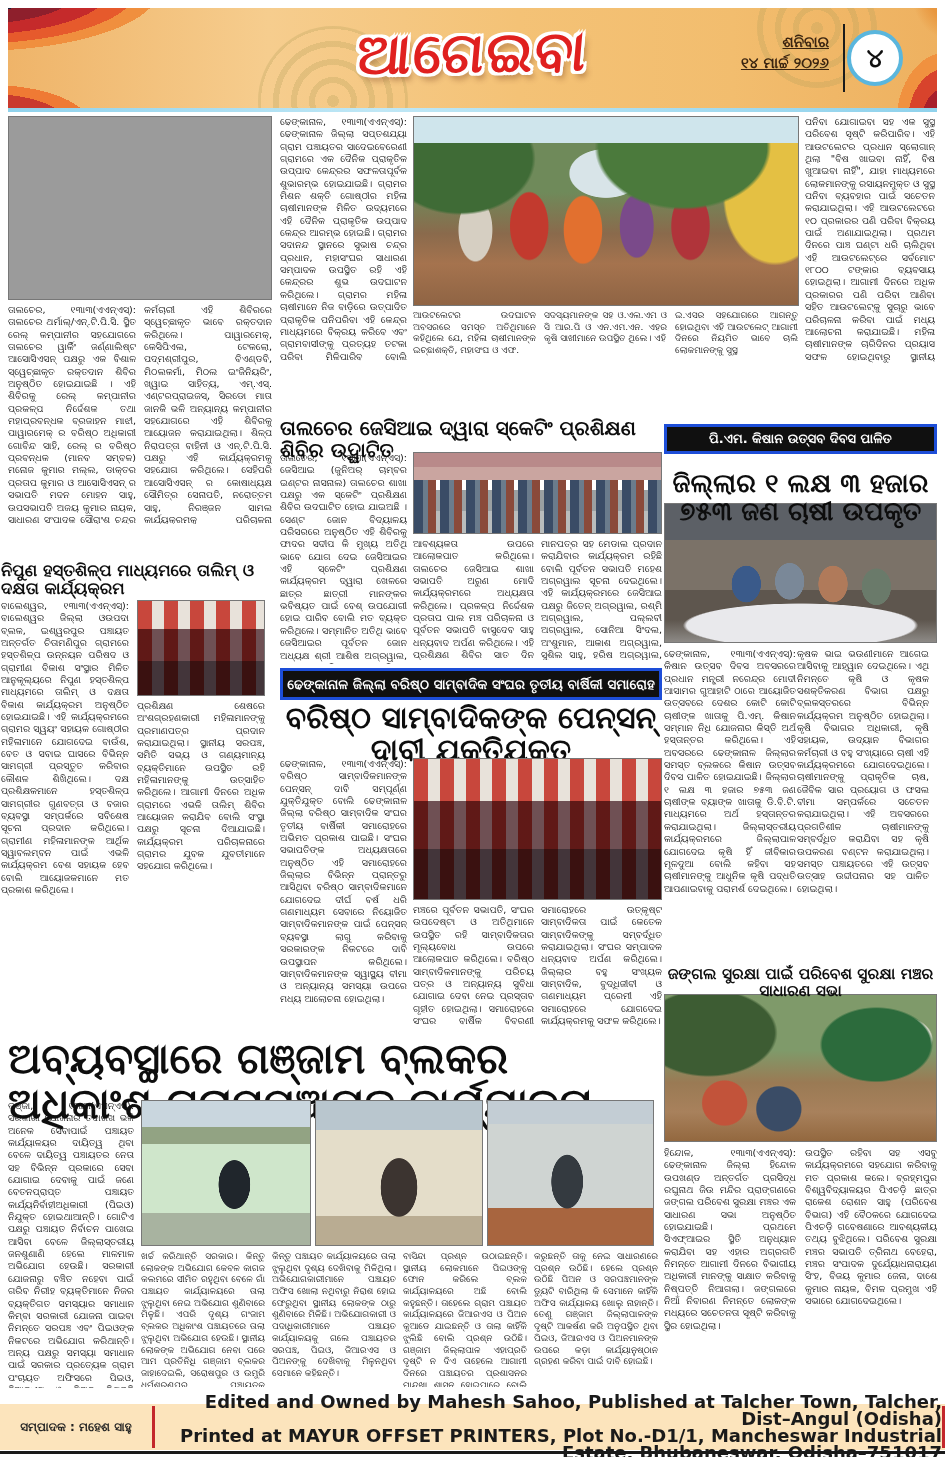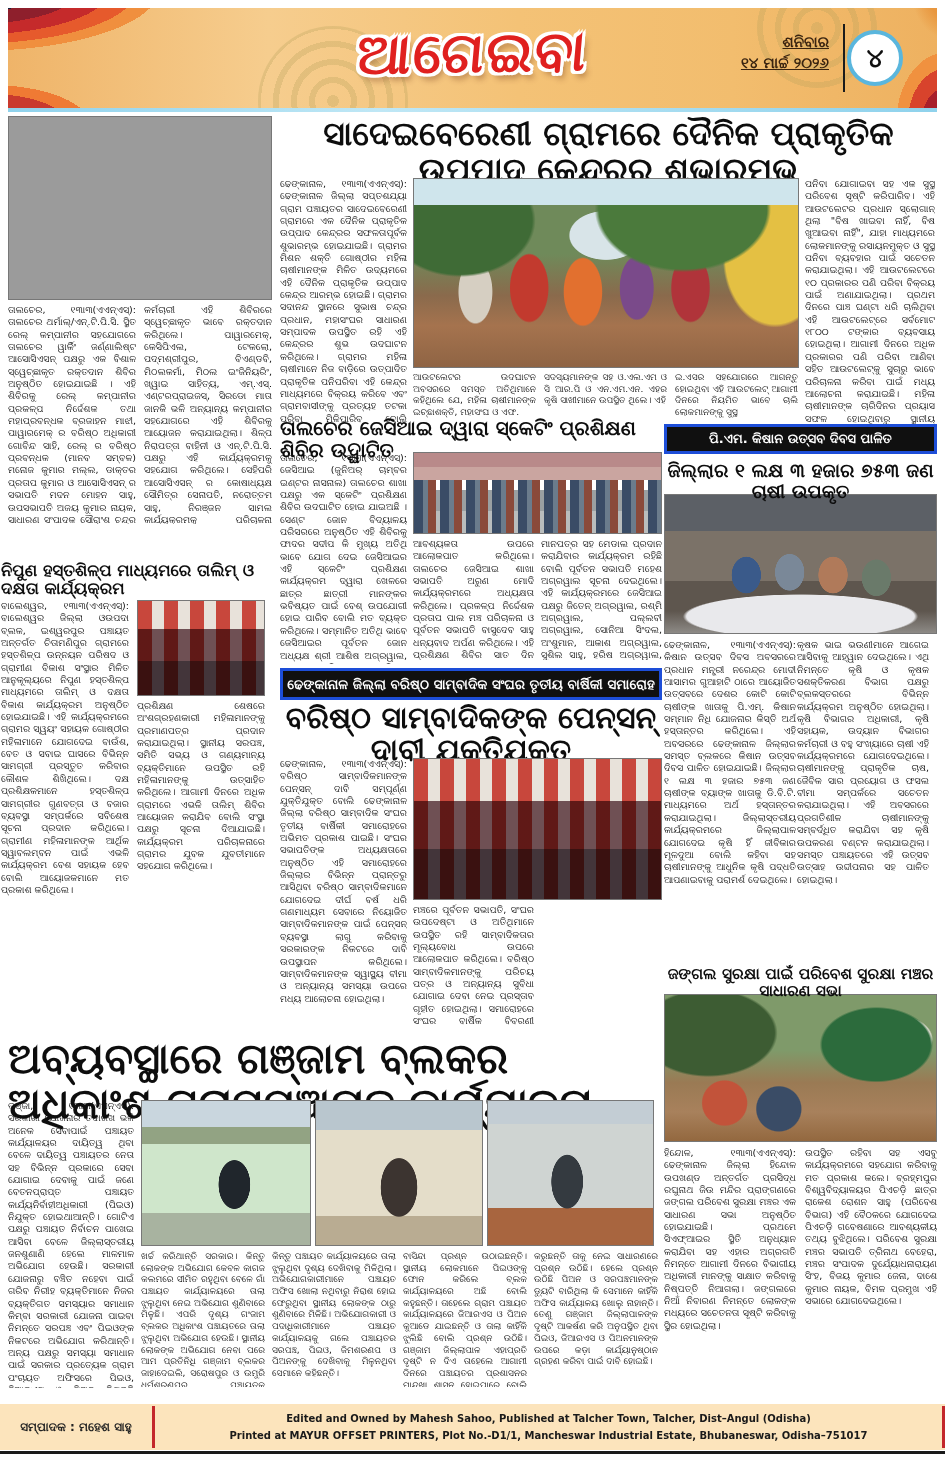--- a/index.html
+++ b/index.html
@@ -95,21 +95,21 @@
   .ph-p3{background:
     linear-gradient(180deg,#c3cdd4 0 16%,rgba(0,0,0,0) 16%),
     radial-gradient(26px 44px at 48% 56%, #343a40 60%, rgba(0,0,0,0) 62%),
     linear-gradient(180deg,rgba(0,0,0,0) 0 16%,#cfd4d2 16% 74%,#a8653f 74% 100%);}
   
   .footer{position:absolute;left:0;top:1404px;width:945px;height:46px;background:#fce4bc;
     display:flex;align-items:stretch;}
   .footer .fcell{display:flex;align-items:center;justify-content:center;font-weight:bold;}
   .f-odia{width:152px;font-size:12px;color:#222;}
   .f-red{width:3px;background:#c3272b;margin:2px 0;}
-  .f-center{flex:1;flex-direction:column;font-size:10px;line-height:17px;color:#1a1a1a;text-align:right;}
+  .f-center{flex:1;flex-direction:column;font-size:18px;line-height:17px;color:#1a1a1a;text-align:right;}
   .f-editor{width:158px;font-size:13.5px;color:#1a1a1a;}
   .bottomrule{position:absolute;left:0;top:1451px;width:945px;height:5px;
     border-top:3px solid #1a1a1a;border-bottom:1px solid #1a1a1a;}
 </style>
 </head>
 <body>
 
 <div class="page">
 
   <div class="masthead">
@@ -133,21 +133,20 @@
 
   <div class="art" style="left:8px;top:116px;width:264px;">
     <div class="ph ph-blood" style="width:264px;height:184px;"></div>
     <div class="body-row" style="margin-top:4px;">
       <div class="col" style="width:128px;height:220px;">ତାଲଚେର, ୧୩ା୩(ଏଏନ୍ଏସ୍): ତାଲଚେର ଥର୍ମାଲ୍/ଏନ୍.ଟି.ପି.ସି. ସ୍ଥିତ ରେଲ୍ କମ୍ପାନୀର ସହଯୋଗରେ ତାଲଚେର ୱାର୍କିଂ ଜର୍ଣ୍ଣାଲିଷ୍ଟ ଆସୋସିଏସନ୍ ପକ୍ଷରୁ ଏକ ବିଶାଳ ସ୍ୱେଚ୍ଛାକୃତ ରକ୍ତଦାନ ଶିବିର ଅନୁଷ୍ଠିତ ହୋଇଯାଇଛି । ଏହି ଶିବିରକୁ ରେଲ୍ କମ୍ପାନୀର ପ୍ରକଳ୍ପ ନିର୍ଦ୍ଦେଶକ ତଥା ମହାପ୍ରବନ୍ଧକ ବ୍ରଜାହନ ମାଝୀ, ପାୱାରମେକ୍ ର ବରିଷ୍ଠ ଅଧିକାରୀ ଗୋବିନ୍ଦ ସାହି, ରେଲ୍ ର ବରିଷ୍ଠ ପ୍ରବନ୍ଧକ (ମାନବ ସମ୍ବଳ) ମନୋଜ କୁମାର ମଲ୍ଲ, ଡାକ୍ତର ପ୍ରତାପ କୁମାର ଓ ଆସୋସିଏସନ୍ ର ସଭାପତି ମଦନ ମୋହନ ସାହୁ, ଉପସଭାପତି ଅଜୟ କୁମାର ନାୟକ, ସାଧାରଣ ସଂପାଦକ ସୌରାଂଶ ଚନ୍ଦ୍ର ନାୟକ ଯୋଗଦେଇ ପ୍ରଦୀପ ପ୍ରଜ୍ୱଳନ ପୂର୍ବକ ଉଦଘାଟନ କରିଥିଲେ। ଟିଟିପିଏସ୍ ର କାର୍ଯ୍ୟରତ ୨୨ଟି କମ୍ପାନୀର</div>
       <div class="col" style="width:128px;height:220px;">କର୍ମଚାରୀ ଏହି ଶିବିରରେ ସ୍ୱେଚ୍ଛାକୃତ ଭାବେ ରକ୍ତଦାନ କରିଥିଲେ। ପାୱାରମେକ୍, କେସିପିଏଲ, ଟେକଲୋ, ପଦ୍ମଶ୍ରୀପୁର, ବିଏଣ୍ଡବି, ମିଠଲକର୍ମା, ମିଠଲ ଇଂଜିନିୟରିଂ, ଖ୍ୱାଇ ସାହିତ୍ୟ, ଏମ୍.ଏସ୍. ଏଣ୍ଟରପ୍ରାଇଜସ୍, ସିରଡୋ ମାତା ଜାନକି ଭଳି ଅନ୍ୟାନ୍ୟ କମ୍ପାନୀର ସହଯୋଗରେ ଏହି ଶିବିରକୁ ଆୟୋଜନ କରାଯାଇଥିଲା। ଶିଳ୍ପ ନିରାପତ୍ତା ବାହିନୀ ଓ ଏନ୍.ଟି.ପି.ସି. ପକ୍ଷରୁ ଏହି କାର୍ଯ୍ୟକ୍ରମକୁ ସହଯୋଗ କରିଥିଲେ। ସେହିପରି ଆସୋସିଏସନ୍ ର କୋଷାଧ୍ୟକ୍ଷ ସୌମିତ୍ର ସେନାପତି, ନରୋତ୍ତମ ସାହୁ, ନିରଞ୍ଜନ ସାମଲ କାର୍ଯ୍ୟକ୍ରମକୁ ପରିଚାଳନା କରିଥିଲେ। ଏହି ଶିବିରରେ ତାଲଚେର ବ୍ଲଡ ବ୍ୟାଙ୍କ ଦ୍ୱାରା ମୋଟ ୨୩ ୟୁନିଟ୍ ରକ୍ତ ସଂଗ୍ରହ କରାଯାଇଥିଲା।</div>
     </div>
   </div>
 
   <div class="art" style="left:280px;top:116px;width:657px;">
-    <div class="hl" style="font-size:33px;height:62px;">ସାଦେଇବେରେଣୀ ଗ୍ରାମରେ ଦୈନିକ ପ୍ରାକୃତିକ ଉପ୍ପାଦ କେନ୍ଦ୍ରର ଶୁଭାରମ୍ଭ</div>
     <div class="body-row" style="gap:6px;">
       <div class="col" style="width:127px;height:248px;">ଢେଙ୍କାନାଳ, ୧୩ା୩(ଏଏନ୍ଏସ୍): ଢେଙ୍କାନାଳ ଜିଲ୍ଲା ସପ୍ତଶଯ୍ୟା ଗ୍ରାମ ପଞ୍ଚାୟତର ସାଦେଇବେରେଣୀ ଗ୍ରାମରେ ଏକ ଦୈନିକ ପ୍ରାକୃତିକ ଉପ୍ପାଦ କେନ୍ଦ୍ରର ସଫଳତାପୂର୍ବକ ଶୁଭାରମ୍ଭ ହୋଇଯାଇଛି। ଗ୍ରାମର ମିଶନ ଶକ୍ତି ଗୋଷ୍ଠୀର ମହିଳା ଚାଷୀମାନଙ୍କ ମିଳିତ ଉଦ୍ୟମରେ ଏହି ଦୈନିକ ପ୍ରାକୃତିକ ଉପ୍ପାଦ କେନ୍ଦ୍ର ଆରମ୍ଭ ହୋଇଛି। ଗ୍ରାମର ସଦାନନ୍ଦ ସ୍ଥାନରେ ସୁଭାଷ ଚନ୍ଦ୍ର ପ୍ରଧାନ, ମହାସଂଘର ସାଧାରଣ ସମ୍ପାଦକ ଉପସ୍ଥିତ ରହି ଏହି କେନ୍ଦ୍ରର ଶୁଭ ଉଦଘାଟନ କରିଥିଲେ। ଗ୍ରାମର ମହିଳା ଚାଷୀମାନେ ନିଜ ବାଡ଼ିରେ ଉତ୍ପାଦିତ ପ୍ରାକୃତିକ ପନିପରିବା ଏହି କେନ୍ଦ୍ର ମାଧ୍ୟମରେ ବିକ୍ରୟ କରିବେ ଏବଂ ଗ୍ରାମବାସୀଙ୍କୁ ପ୍ରତ୍ୟହ ତଟକା ପରିବା ମିଳିପାରିବ ବୋଲି ଆୟୋଜକମାନେ ସୂଚନା ଦେଇଥିଲେ। ଏହି ଅବସରରେ ମହାସଂଘର</div>
       <div style="width:386px;">
         <div class="ph ph-main" style="width:386px;height:190px;"></div>
         <div class="body-row" style="margin-top:4px;gap:8px;">
           <div class="col" style="width:123px;height:52px;font-size:9px;">ଆଉଟଲେଟର ଉଦଘାଟନ ଅବସରରେ ସମସ୍ତ ଅତିଥିମାନେ କହିଥିଲେ ଯେ, ମହିଳା ଚାଷୀମାନଙ୍କ ଇଚ୍ଛାଶକ୍ତି, ମହାସଂଘ ଓ ଏଫ.</div>
           <div class="col" style="width:123px;height:52px;font-size:9px;">ସଦସ୍ୟମାନଙ୍କ ସହ ଓ.ଏଲ.ଏମ ଓ ସି ଆର.ପି ଓ ଏନ.ଏମ.ଏନ. ଏହର କୃଷି ସାଖୀମାନେ ଉପସ୍ଥିତ ଥିଲେ। ଏହି</div>
           <div class="col" style="width:123px;height:52px;font-size:9px;">ଇ.ଏସର ସହଯୋଗରେ ଆଗନ୍ତୁ ହୋଇଥିବା ଏହି ଆଉଟଲେଟ୍ ଆଗାମୀ ଦିନରେ ନିୟମିତ ଭାବେ ଚାଲି ଲୋକମାନଙ୍କୁ ସୁସ୍ଥ</div>
         </div>
       </div>
@@ -171,28 +170,29 @@
 
   <div class="art" style="left:280px;top:668px;width:382px;">
     <div class="kick-bar" style="height:26px;font-size:13.5px;">ଢେଙ୍କାନାଳ ଜିଲ୍ଲା ବରିଷ୍ଠ ସାମ୍ବାଦିକ ସଂଘର ତୃତୀୟ ବାର୍ଷିକୀ ସମାରୋହ</div>
     <div class="hl" style="font-size:30px;height:56px;margin-top:2px;">ବରିଷ୍ଠ ସାମ୍ବାଦିକଙ୍କ ପେନ୍ସନ୍ ଦାବୀ ଯୁକ୍ତିଯୁକ୍ତ</div>
     <div class="body-row" style="gap:6px;">
       <div class="col" style="width:127px;height:276px;">ଢେଙ୍କାନାଳ, ୧୩ା୩(ଏଏନ୍ଏସ୍): ବରିଷ୍ଠ ସାମ୍ବାଦିକମାନଙ୍କ ପେନ୍ସନ୍ ଦାବି ସମ୍ପୂର୍ଣ୍ଣ ଯୁକ୍ତିଯୁକ୍ତ ବୋଲି ଢେଙ୍କାନାଳ ଜିଲ୍ଲା ବରିଷ୍ଠ ସାମ୍ବାଦିକ ସଂଘର ତୃତୀୟ ବାର୍ଷିକୀ ସମାରୋହରେ ଅଭିମତ ପ୍ରକାଶ ପାଇଛି। ସଂଘର ସଭାପତିଙ୍କ ଅଧ୍ୟକ୍ଷତାରେ ଅନୁଷ୍ଠିତ ଏହି ସମାରୋହରେ ଜିଲ୍ଲାର ବିଭିନ୍ନ ପ୍ରାନ୍ତରୁ ଆସିଥିବା ବରିଷ୍ଠ ସାମ୍ବାଦିକମାନେ ଯୋଗଦେଇ ଦୀର୍ଘ ବର୍ଷ ଧରି ଗଣମାଧ୍ୟମ ସେବାରେ ନିୟୋଜିତ ସାମ୍ବାଦିକମାନଙ୍କ ପାଇଁ ପେନ୍ସନ୍ ବ୍ୟବସ୍ଥା ଲାଗୁ କରିବାକୁ ସରକାରଙ୍କ ନିକଟରେ ଦାବି ଉପସ୍ଥାପନ କରିଥିଲେ। ସାମ୍ବାଦିକମାନଙ୍କ ସ୍ୱାସ୍ଥ୍ୟ ବୀମା ଓ ଅନ୍ୟାନ୍ୟ ସମସ୍ୟା ଉପରେ ମଧ୍ୟ ଆଲୋଚନା ହୋଇଥିଲା।</div>
       <div style="width:249px;">
         <div class="ph ph-journ" style="width:249px;height:142px;"></div>
         <div class="body-row" style="margin-top:4px;gap:7px;">
           <div class="col" style="width:121px;height:126px;">ମଞ୍ଚରେ ପୂର୍ବତନ ସଭାପତି, ସଂଘର ଉପଦେଷ୍ଟା ଓ ଅତିଥିମାନେ ଉପସ୍ଥିତ ରହି ସାମ୍ବାଦିକତାର ମୂଲ୍ୟବୋଧ ଉପରେ ଆଲୋକପାତ କରିଥିଲେ। ବରିଷ୍ଠ ସାମ୍ବାଦିକମାନଙ୍କୁ ପରିଚୟ ପତ୍ର ଓ ଅନ୍ୟାନ୍ୟ ସୁବିଧା ଯୋଗାଇ ଦେବା ନେଇ ପ୍ରସ୍ତାବ ଗୃହୀତ ହୋଇଥିଲା। ସମାରୋହରେ ସଂଘର ବାର୍ଷିକ ବିବରଣୀ ଉପସ୍ଥାପନ କରାଯାଇଥିଲା।</div>
+          <div class="col" style="width:121px;height:126px;">ସମାରୋହରେ ଉତ୍କୃଷ୍ଟ ସାମ୍ବାଦିକତା ପାଇଁ କେତେକ ସାମ୍ବାଦିକଙ୍କୁ ସମ୍ବର୍ଦ୍ଧିତ କରାଯାଇଥିଲା। ସଂଘର ସମ୍ପାଦକ ଧନ୍ୟବାଦ ଅର୍ପଣ କରିଥିଲେ। ଜିଲ୍ଲାର ବହୁ ସଂଖ୍ୟକ ସାମ୍ବାଦିକ, ବୁଦ୍ଧିଜୀବୀ ଓ ଗଣମାଧ୍ୟମ ପ୍ରେମୀ ଏହି ସମାରୋହରେ ଯୋଗଦେଇ କାର୍ଯ୍ୟକ୍ରମକୁ ସଫଳ କରିଥିଲେ।</div>
         </div>
       </div>
     </div>
   </div>
 
   <div class="art" style="left:664px;top:424px;width:273px;">
     <div class="kick-bar" style="height:24px;font-size:13px;">ପି.ଏମ. କିଷାନ ଉତ୍ସବ ଦିବସ ପାଳିତ</div>
-    <div class="hl" style="font-size:19px;height:34px;margin-top:6px;">ଜିଲ୍ଲାର ୧ ଲକ୍ଷ ୩ ହଜାର ୭୫୩ ଜଣ ଚାଷୀ ଉପକୃତ</div>
+    <div class="hl" style="font-size:26px;height:34px;margin-top:15px;">ଜିଲ୍ଲାର ୧ ଲକ୍ଷ ୩ ହଜାର ୭୫୩ ଜଣ ଚାଷୀ ଉପକୃତ</div>
     <div class="ph ph-kisan" style="width:273px;height:140px;"></div>
     <div class="body-row" style="margin-top:5px;gap:1px;">
       <div class="col" style="width:132px;height:330px;">ଢେଙ୍କାନାଳ, ୧୩ା୩(ଏଏନ୍ଏସ୍): କିଷାନ ଉତ୍ସବ ଦିବସ ଅବସରରେ ପ୍ରଧାନ ମନ୍ତ୍ରୀ ନରେନ୍ଦ୍ର ମୋଦୀ ଆସାମର ଗୁଆହାଟି ଠାରେ ଆୟୋଜିତ ଉତ୍ସବରେ ଦେଶର କୋଟି କୋଟି ଚାଷୀଙ୍କ ଖାତାକୁ ପି.ଏମ୍. କିଷାନ ସମ୍ମାନ ନିଧି ଯୋଜନାର କିସ୍ତି ଅର୍ଥ ହସ୍ତାନ୍ତର କରିଥିଲେ। ଏହି ଅବସରରେ ଢେଙ୍କାନାଳ ଜିଲ୍ଲାର ସମସ୍ତ ବ୍ଲକରେ କିଷାନ ଉତ୍ସବ ଦିବସ ପାଳିତ ହୋଇଯାଇଛି। ଜିଲ୍ଲାର ୧ ଲକ୍ଷ ୩ ହଜାର ୭୫୩ ଜଣ ଚାଷୀଙ୍କ ବ୍ୟାଙ୍କ ଖାତାକୁ ଡି.ବି.ଟି. ମାଧ୍ୟମରେ ଅର୍ଥ ହସ୍ତାନ୍ତର କରାଯାଇଥିଲା। ଜିଲ୍ଲାସ୍ତରୀୟ କାର୍ଯ୍ୟକ୍ରମରେ ଜିଲ୍ଲାପାଳ ଯୋଗଦେଇ କୃଷି ହିଁ ଜୀବିକାର ମୂଳଦୁଆ ବୋଲି କହିବା ସହ ଚାଷୀମାନଙ୍କୁ ଆଧୁନିକ କୃଷି ପଦ୍ଧତି ଆପଣାଇବାକୁ ପରାମର୍ଶ ଦେଇଥିଲେ।</div>
       <div class="col" style="width:132px;height:330px;">କୃଷକ ଭାଇ ଭଉଣୀମାନେ ଆଗେଇ ଆସିବାକୁ ଆହ୍ୱାନ ଦେଇଥିଲେ। ଏଥି ନିମନ୍ତେ କୃଷି ଓ କୃଷକ ସଶକ୍ତିକରଣ ବିଭାଗ ପକ୍ଷରୁ ବ୍ଲକସ୍ତରରେ ବିଭିନ୍ନ କାର୍ଯ୍ୟକ୍ରମ ଅନୁଷ୍ଠିତ ହୋଇଥିଲା। କୃଷି ବିଭାଗର ଅଧିକାରୀ, କୃଷି ସହାୟକ, ଉଦ୍ୟାନ ବିଭାଗର କର୍ମଚାରୀ ଓ ବହୁ ସଂଖ୍ୟାରେ ଚାଷୀ ଏହି କାର୍ଯ୍ୟକ୍ରମରେ ଯୋଗଦେଇଥିଲେ। ଚାଷୀମାନଙ୍କୁ ପ୍ରାକୃତିକ ଚାଷ, ଜୈବିକ ସାର ପ୍ରୟୋଗ ଓ ଫସଲ ବୀମା ସମ୍ପର୍କରେ ସଚେତନ କରାଯାଇଥିଲା। ଏହି ଅବସରରେ ପ୍ରଗତିଶୀଳ ଚାଷୀମାନଙ୍କୁ ସମ୍ବର୍ଦ୍ଧିତ କରାଯିବା ସହ କୃଷି ଉପକରଣ ବଣ୍ଟନ କରାଯାଇଥିଲା। ସମସ୍ତ ପଞ୍ଚାୟତରେ ଏହି ଉତ୍ସବ ଉତ୍ସାହ ଉଦ୍ଦୀପନାର ସହ ପାଳିତ ହୋଇଥିଲା।</div>
     </div>
   </div>
 
   <div class="art" style="left:664px;top:966px;width:273px;">
     <div class="hl" style="font-size:15.5px;height:28px;">ଜଙ୍ଗଲ ସୁରକ୍ଷା ପାଇଁ ପରିବେଶ ସୁରକ୍ଷା ମଞ୍ଚର ସାଧାରଣ ସଭା</div>
     <div class="ph ph-jungle" style="width:273px;height:148px;"></div>
@@ -207,21 +207,21 @@
     <div class="body-row" style="gap:7px;">
       <div class="col" style="width:126px;height:288px;">ଭଞ୍ଜା, ୧୩ା୩(ଏଏନ୍ଏସ୍): ସରକାରୀ ଯୋଜନାର ତଦାରଖ ଭଳି ଅନେକ ସେବାପାଇଁ ପଞ୍ଚାୟତ କାର୍ଯ୍ୟାଳୟର ଦାୟିତ୍ୱ ଥିବା ବେଳେ ଦାୟିତ୍ୱ ପଞ୍ଚାୟତର ନେତା ସହ ବିଭିନ୍ନ ପ୍ରକାରେ ସେବା ଯୋଗାଇ ଦେବାକୁ ପାଇଁ ଜଣେ ବେତନପ୍ରାପ୍ତ ପଞ୍ଚାୟତ କାର୍ଯ୍ୟନିର୍ବାହୀଅଧିକାରୀ (ପିଇଓ) ନିଯୁକ୍ତ ହୋଇଥାଆନ୍ତି। ଗୋଟିଏ ପକ୍ଷରୁ ପଞ୍ଚାୟତ ନିର୍ବାଚନ ପାଖେଇ ଆସିବା ବେଳେ ଜିଲ୍ଲାସ୍ତରୀୟ ଜନଶୁଣାଣି ହେଲେ ମାଳମାଳ ଅଭିଯୋଗ ହେଉଛି। ସରକାରୀ ଯୋଜନାରୁ ବଞ୍ଚିତ ନହେବା ପାଇଁ ଗରିବ ନିରୀହ ବ୍ୟକ୍ତିମାନେ ନିଜର ବ୍ୟକ୍ତିଗତ ସମସ୍ୟାର ସମାଧାନ କିମ୍ବା ସରକାରୀ ଯୋଜନା ପାଇବା ନିମନ୍ତେ ସରପଞ୍ଚ ଏବଂ ପିଇଓଙ୍କ ନିକଟରେ ଅଭିଯୋଗ କରିଥାନ୍ତି। ଅନ୍ୟ ପକ୍ଷରୁ ସମସ୍ୟା ସମାଧାନ ପାଇଁ ସରକାର ପ୍ରତ୍ୟେକ ଗ୍ରାମ ପଂଚାୟତ ଅଫିସରେ ପିଇଓ, ଜିଆରଏସ ଓ ପିଅନ ନିଯୁକ୍ତି କରିଥାନ୍ତି। ରାଜ୍ୟରେ ସେମାନଙ୍କ ଦରମା ବାବଦରେ କୋଟିକୋଟି ଟଙ୍କା ଅର୍ଥ</div>
       <div style="width:517px;">
         <div class="body-row" style="gap:4px;">
           <div class="ph ph-p1" style="width:170px;height:146px;"></div>
           <div class="ph ph-p2" style="width:168px;height:146px;"></div>
           <div class="ph ph-p3" style="width:167px;height:146px;"></div>
         </div>
         <div class="body-row" style="margin-top:5px;gap:7px;">
           <div class="col" style="width:124px;height:136px;font-size:9px;">ଖର୍ଚ୍ଚ କରିଥାନ୍ତି ସରକାର। କିନ୍ତୁ ଲୋକଙ୍କ ଅଭିଯୋଗ କେବଳ କାଗଜ କଲମରେ ସୀମିତ ରହୁଥିବା ବେଳେ ଗାଁ ପଞ୍ଚାୟତ କାର୍ଯ୍ୟାଳୟରେ ତାଲା ଝୁଲୁଥିବା ନେଇ ଅଭିଯୋଗ ଶୁଣିବାରେ ମିଳୁଛି। ଏପରି ଦୃଶ୍ୟ ଗଂଜାମ ବ୍ଲକର ଅଧିକାଂଶ ପଞ୍ଚାୟତରେ ତାଲା ଝୁଲୁଥିବା ଅଭିଯୋଗ ହେଉଛି। ସ୍ଥାନୀୟ ଲୋକଙ୍କ ଅଭିଯୋଗ ନେବା ପରେ ଆମ ପ୍ରତିନିଧି ଗଞ୍ଜାମ ବ୍ଲକର ଜାହାଦେଇଲି, ସରୋଷପୁର ଓ ଉମୁରି ଧର୍ମଶରଣପୁର ପଞ୍ଚାୟତକୁ ଯାଇଥିଲେ।</div>
-          <div class="col" style="width:124px;height:136px;font-size:9px;">କିନ୍ତୁ ପଞ୍ଚାୟତ କାର୍ଯ୍ୟାଳୟରେ ତାଲା ଝୁଲୁଥିବା ଦୃଶ୍ୟ ଦେଖିବାକୁ ମିଳିଥିଲା। ଅଭିଯୋଗକାରୀମାନେ ପଞ୍ଚାୟତ ଅଫିସ ଖୋଲା ନଥିବାରୁ ନିରାଶ ହୋଇ ଫେରୁଥିବା ସ୍ଥାନୀୟ ଲୋକଙ୍କ ଠାରୁ ଶୁଣିବାରେ ମିଳିଛି। ଅଭିଯୋଗକାରୀ ଓ ପଦାଧିକାରୀମାନେ ପଞ୍ଚାୟତ କାର୍ଯ୍ୟାଳୟକୁ ଗଲେ ପଞ୍ଚାୟତର ସରପଞ୍ଚ, ପିଇଓ, ଜିମଶରଣପ ଓ ପିଅନଙ୍କୁ ଦେଖିବାକୁ ମିଳୁନଥିବା ସେମାନେ କହିଛନ୍ତି।</div>
+          <div class="col" style="width:124px;height:136px;font-size:9px;">କିନ୍ତୁ ପଞ୍ଚାୟତ କାର୍ଯ୍ୟାଳୟରେ ତାଲା ଝୁଲୁଥିବା ଦୃଶ୍ୟ ଦେଖିବାକୁ ମିଳିଥିଲା। ଅଭିଯୋଗକାରୀମାନେ ପଞ୍ଚାୟତ ଅଫିସ ଖୋଲା ନଥିବାରୁ ନିରାଶ ହୋଇ ଫେରୁଥିବା ସ୍ଥାନୀୟ ଲୋକଙ୍କ ଠାରୁ ଶୁଣିବାରେ ମିଳିଛି। ଅଭିଯୋଗକାରୀ ଓ ପଦାଧିକାରୀମାନେ ପଞ୍ଚାୟତ କାର୍ଯ୍ୟାଳୟକୁ ଗଲେ ପଞ୍ଚାୟତର ସରପଞ୍ଚ, ପିଇଓ, ଜିଆରଏସ ଓ ପିଅନଙ୍କୁ ଦେଖିବାକୁ ମିଳୁନଥିବା ସେମାନେ କହିଛନ୍ତି।</div>
           <div class="col" style="width:124px;height:136px;font-size:9px;">ବାସିନ୍ଦା ପ୍ରଶ୍ନ ଉଠାଇଛନ୍ତି। ସ୍ଥାନୀୟ ଲୋକମାନେ ପିଇଓଙ୍କୁ ଫୋନ କରିଲେ ବ୍ଲକ କାର୍ଯ୍ୟାଳୟରେ ଅଛି ବୋଲି କହୁଛନ୍ତି। ତାହେଲେ ଗ୍ରାମ ପଞ୍ଚାୟତ କାର୍ଯ୍ୟାଳୟରେ ଜିଆରଏସ ଓ ପିଅନ କୁଆଡେ ଯାଇଛନ୍ତି ଓ ତାଲା କାହିଁକି ଝୁଲିଛି ବୋଲି ପ୍ରଶ୍ନ ଉଠିଛି। ଗଞ୍ଜାମ ଜିଲ୍ଲାପାଳ ଏହାପ୍ରତି ଦୃଷ୍ଟି ନ ଦିଏ ତାହେଲେ ଆଗାମୀ ଦିନରେ ପଞ୍ଚାୟତର ପ୍ରଶାସନର ମାନ୍ଦୁଖା ଶାସନ ହୋଇପାରେ ବୋଲି ମତ ଦେଉଛନ୍ତି।</div>
           <div class="col" style="width:124px;height:136px;font-size:9px;">କରୁଛନ୍ତି ତାକୁ ନେଇ ସାଧାରଣରେ ପ୍ରଶ୍ନ ଉଠିଛି। ହେଲେ ପ୍ରଶ୍ନ ଉଠିଛି ପିଅନ ଓ ସରପଞ୍ଚମାନଙ୍କ ଡ୍ୟୁଟି ବାରିଥିଲା କି ସେମାନେ କାହିଁକି ଅଫିସ କାର୍ଯ୍ୟାଳୟ ଖୋଲୁ ନାହାନ୍ତି। ତେଣୁ ଗଞ୍ଜାମ ଜିଲ୍ଲାପାଳଙ୍କ ଦୃଷ୍ଟି ଆକର୍ଷଣ କରି ଅନୁପସ୍ଥିତ ଥିବା ପିଇଓ, ଜିଆରଏସ ଓ ପିଅନମାନଙ୍କ ଉପରେ କଡ଼ା କାର୍ଯ୍ୟାନୁଷ୍ଠାନ ଗ୍ରହଣ କରିବା ପାଇଁ ଦାବି ହୋଇଛି।</div>
         </div>
       </div>
     </div>
   </div>
 
   <div class="art" style="left:1px;top:562px;width:264px;">
     <div class="hl" style="font-size:16.5px;height:38px;text-align:left;">ନିପୁଣ ହସ୍ତଶିଳ୍ପ ମାଧ୍ୟମରେ ତାଲିମ୍ ଓ ଦକ୍ଷତା କାର୍ଯ୍ୟକ୍ରମ</div>
     <div class="body-row" style="gap:8px;">

